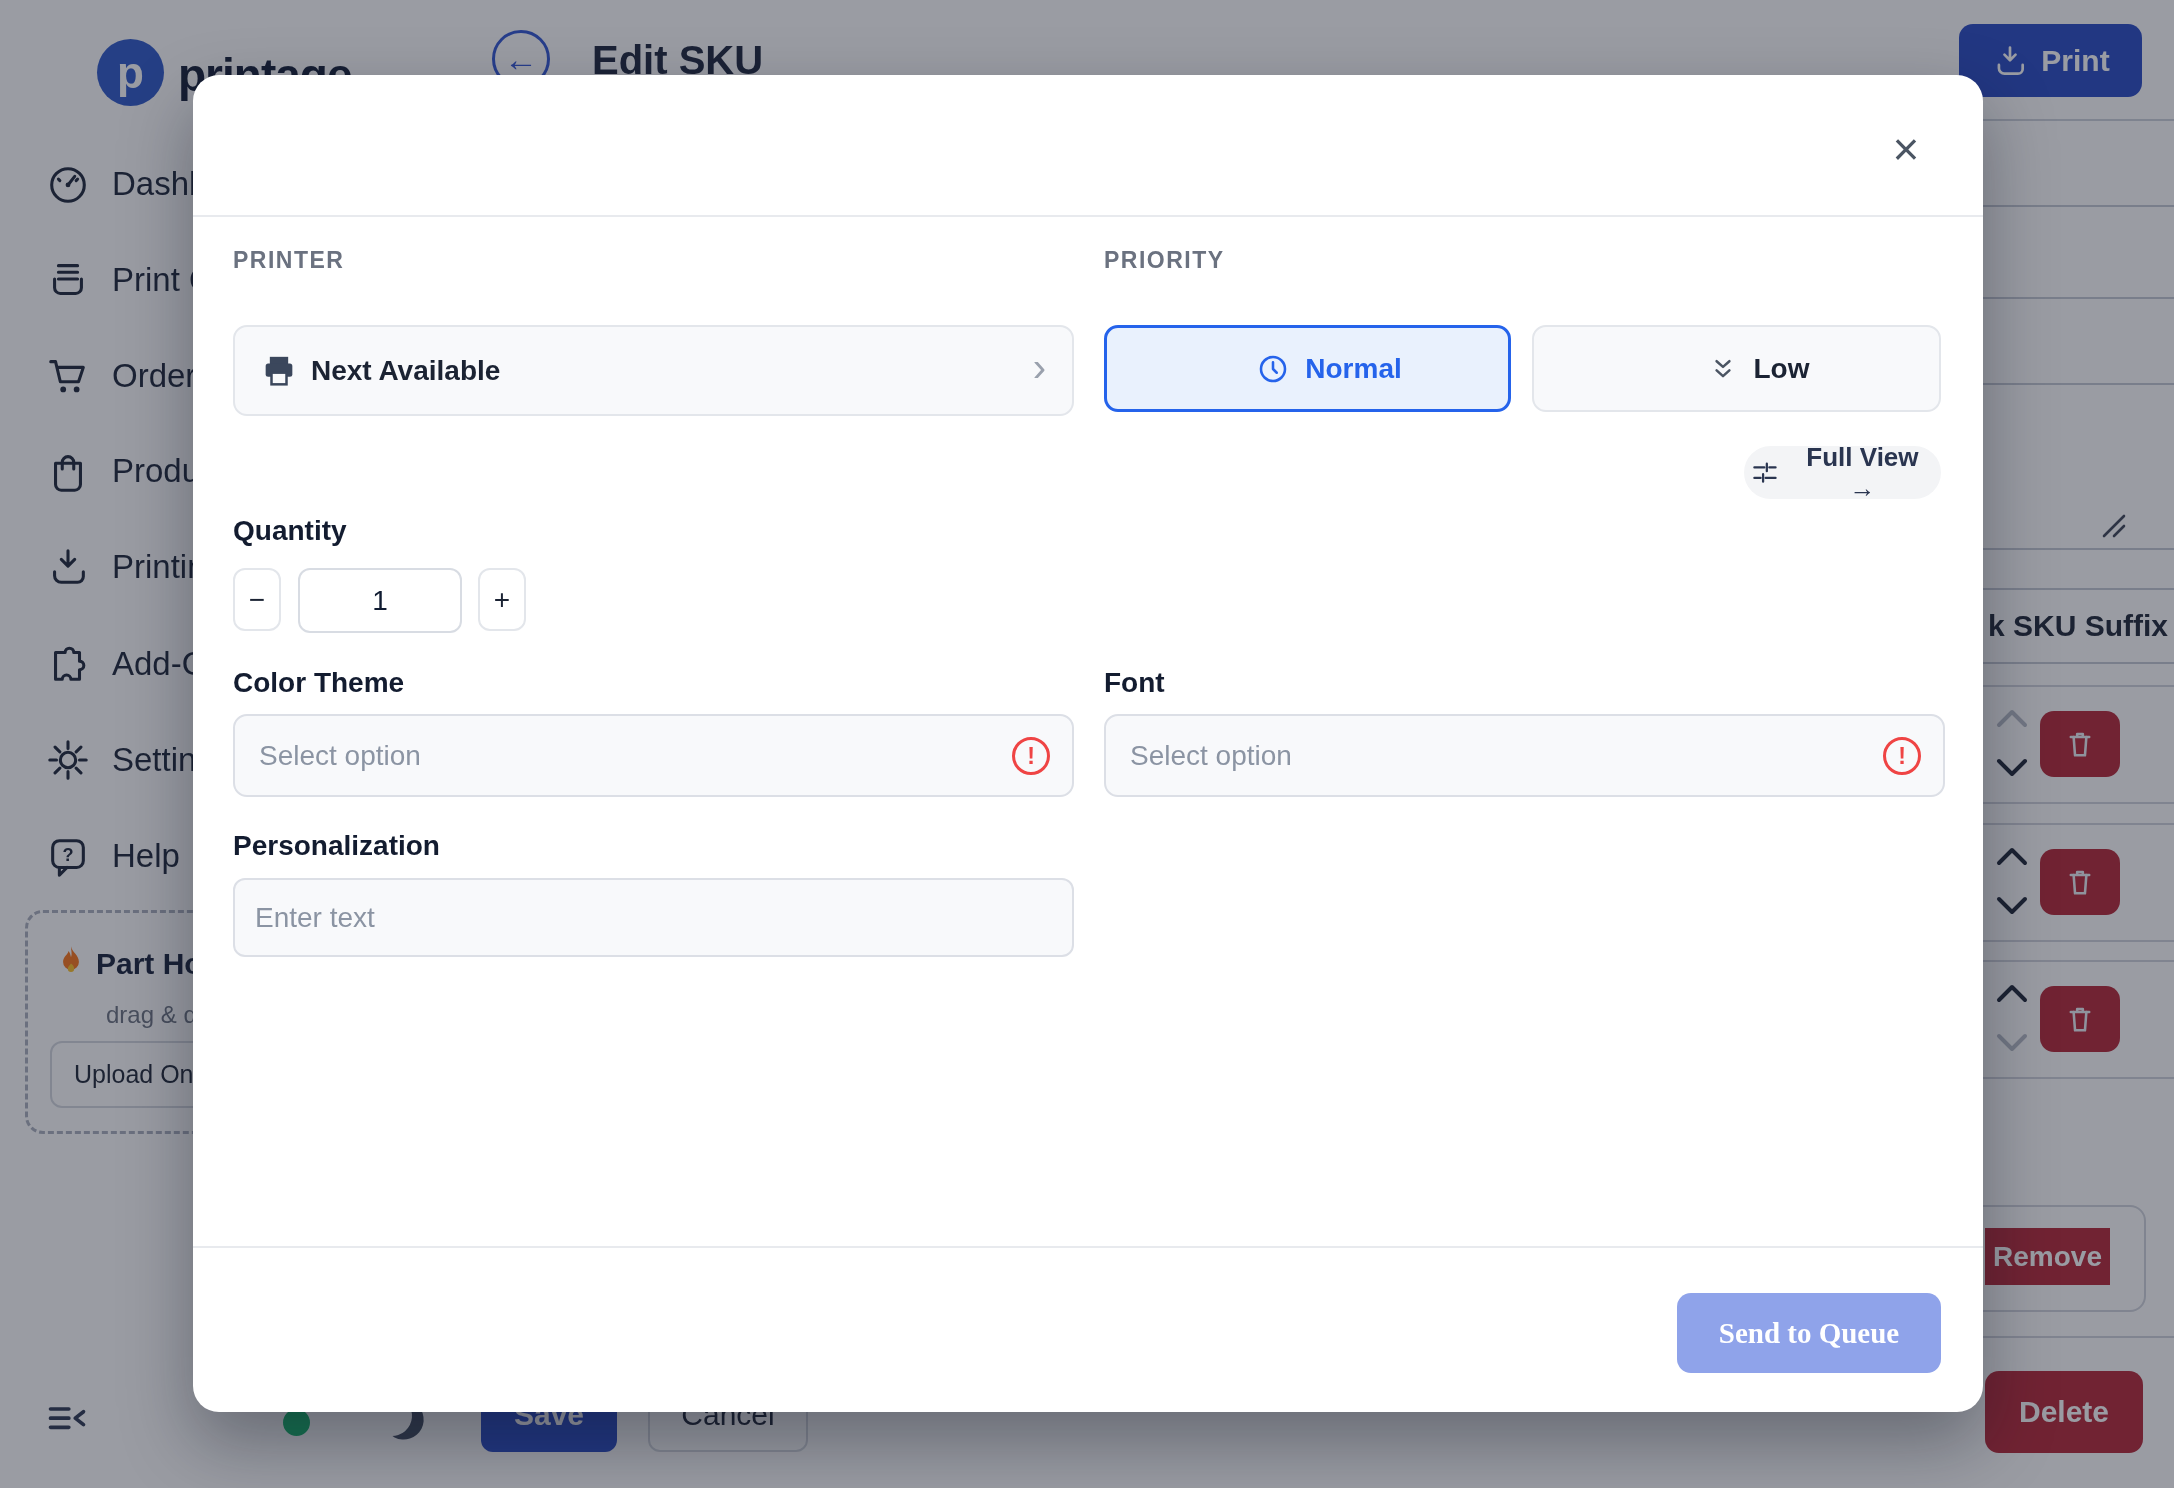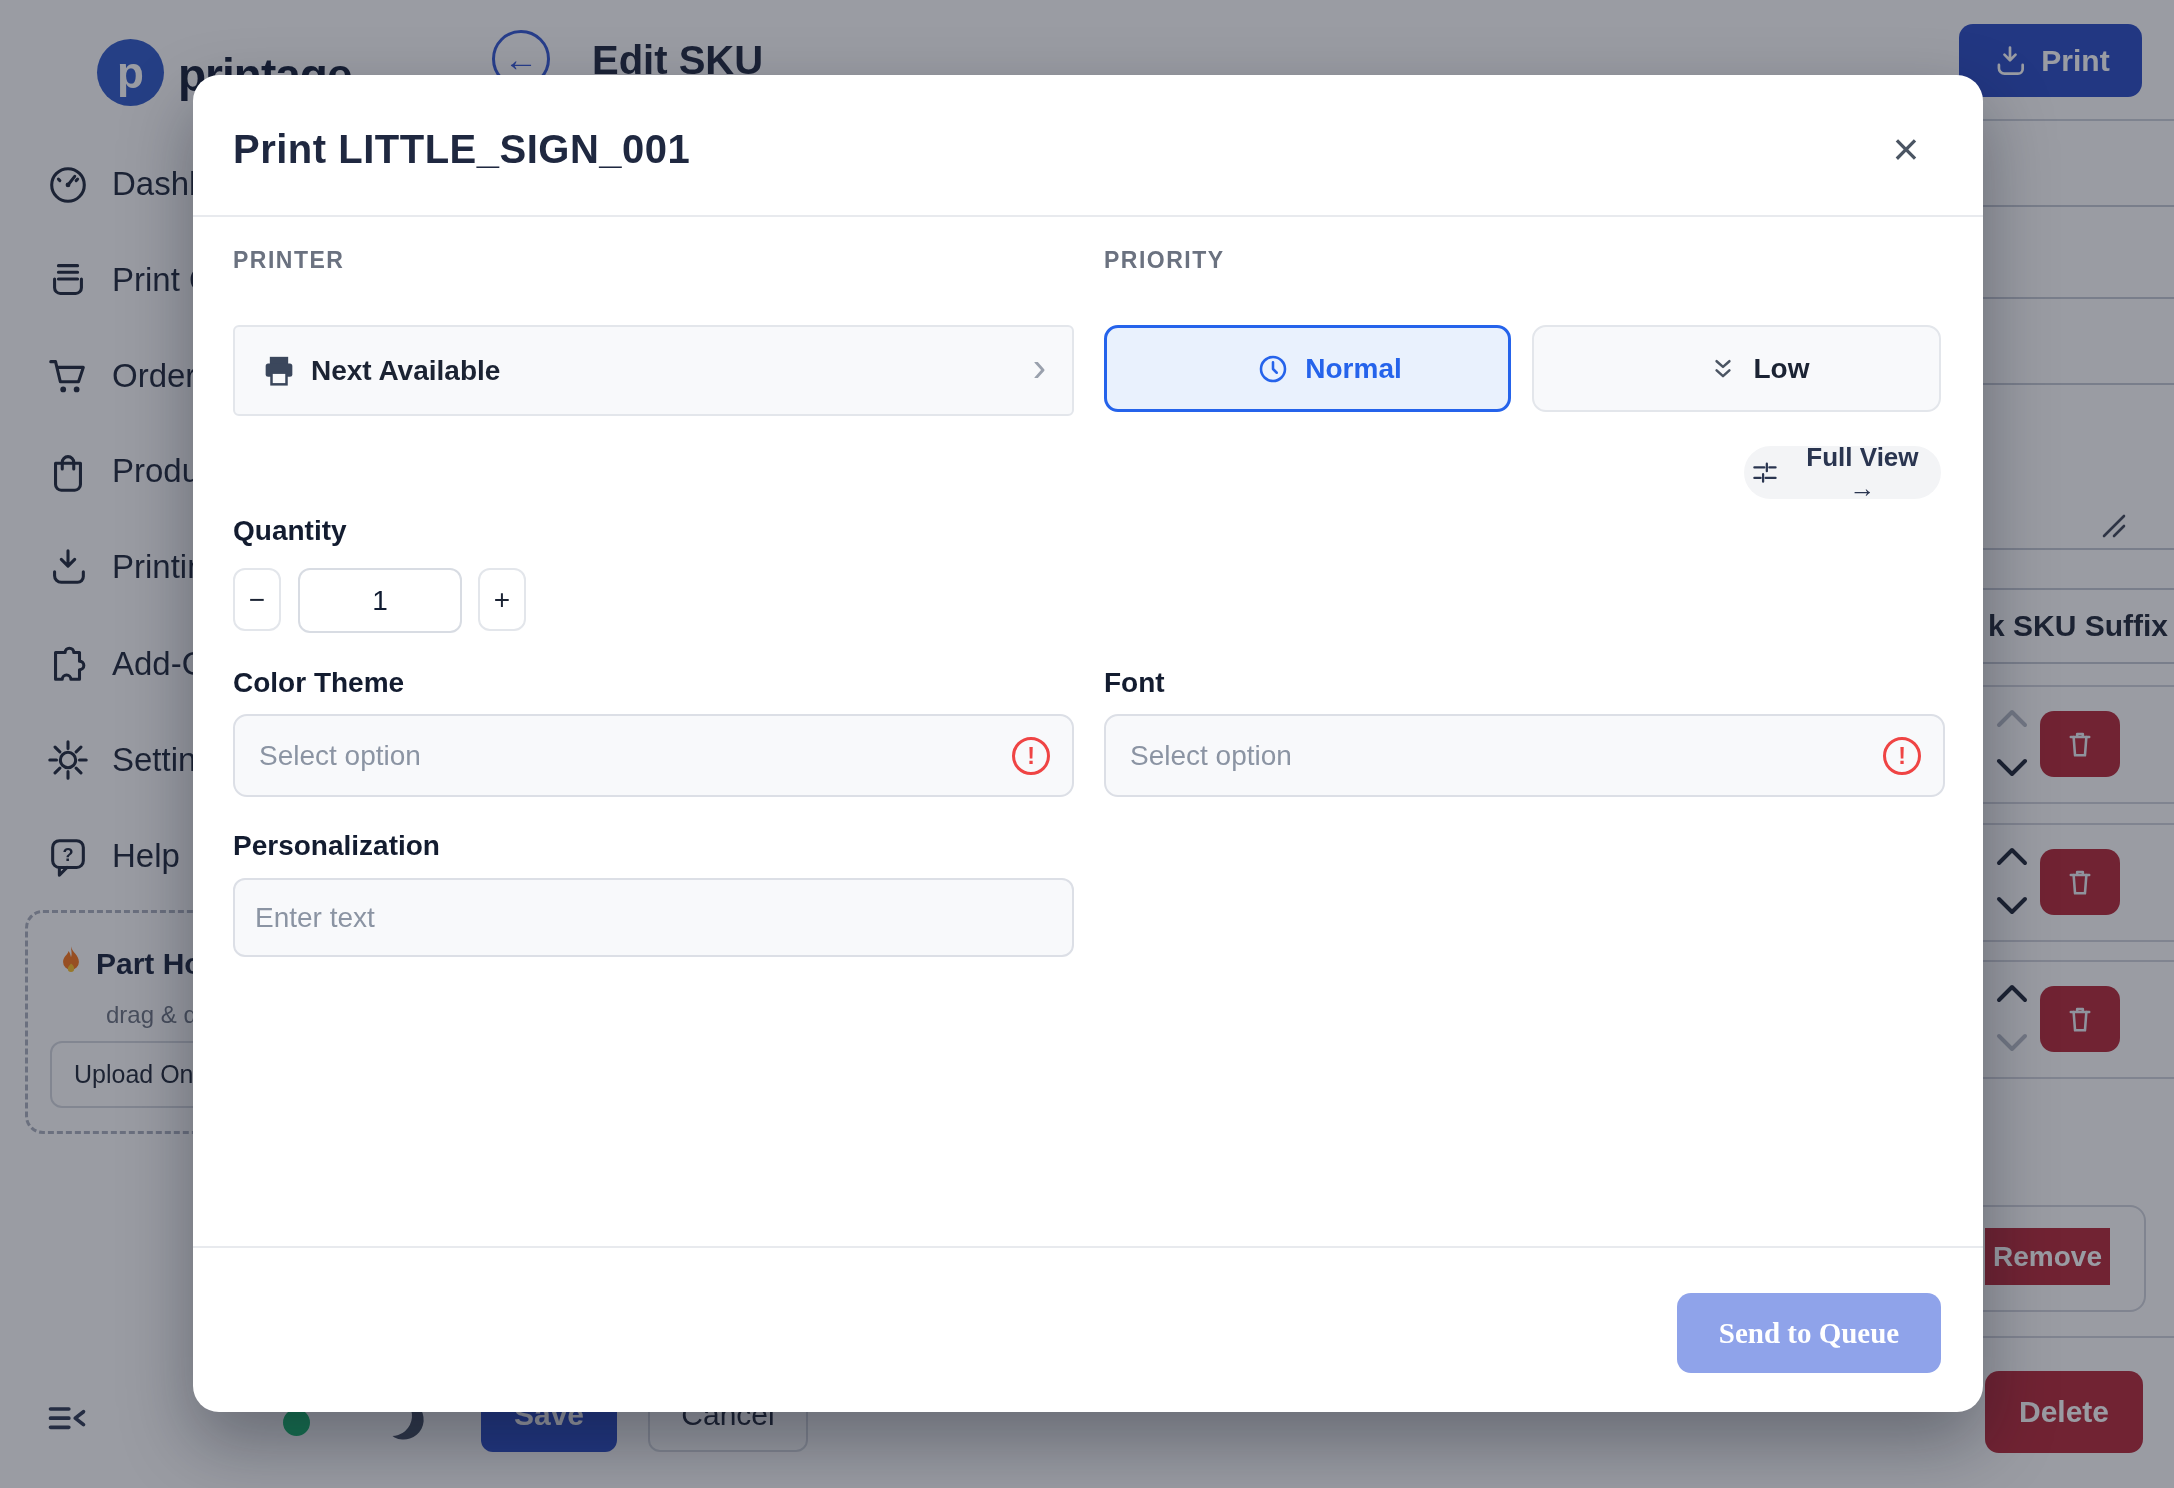--- a/index.html
+++ b/index.html
@@ -68,21 +68,21 @@
   .modal{left:193px;top:75px;width:1790px;height:1337px;background:#fff;border-radius:26px;z-index:10;
          box-shadow:0 30px 70px rgba(10,15,30,.35);}
   .m-title{position:absolute;left:40px;top:52px;font-size:40px;font-weight:700;color:#1f2840;letter-spacing:.5px;}
   .m-close{position:absolute;left:1688px;top:48px;width:50px;height:50px;border:none;background:transparent;
            color:#4b5563;font-size:46px;line-height:50px;cursor:pointer;font-family:"Liberation Sans",sans-serif;}
   .m-hr{position:absolute;left:0;top:140px;width:100%;height:2px;background:#e8eaee;}
   .sec-label{position:absolute;font-size:23px;font-weight:700;color:#6b7280;letter-spacing:1.5px;}
   .field-label{position:absolute;font-size:28px;font-weight:700;color:#131c30;}
 
   .printer-row{position:absolute;left:40px;top:250px;width:837px;height:87px;background:#f8f9fb;
-               border:2px solid #e3e6eb;border-radius:6px;display:flex;align-items:center;cursor:pointer;}
+               border:2px solid #e3e6eb;border-radius:14px;display:flex;align-items:center;cursor:pointer;}
   .printer-row .ptxt{margin-left:76px;font-size:28px;font-weight:600;color:#1b2333;}
   .printer-row .pico{position:absolute;left:24px;top:24px;width:40px;height:40px;color:#3b475c;}
   .printer-row .pchev{position:absolute;right:26px;top:18px;font-size:40px;color:#9aa1ad;}
 
   .prio-btn{position:absolute;top:250px;height:87px;border-radius:14px;display:flex;align-items:center;
             justify-content:center;gap:14px;font-size:28px;font-weight:600;cursor:pointer;
             font-family:"Liberation Sans",sans-serif;padding-left:48px;}
   .prio-normal{left:911px;width:407px;background:#e9f1fd;border:3px solid #2563eb;color:#2563eb;}
   .prio-low{left:1339px;width:409px;background:#f8f9fb;border:2px solid #e3e6eb;color:#1b2333;}
   .prio-low .dchev{color:#4b5563;}
@@ -266,21 +266,20 @@
       <path d="M42 15l-9 7 9 7"></path>
   </svg>
   <div class="abs status-dot"></div>
   <div class="abs moon"></div>
   <button class="abs save-btn">Save</button>
   <button class="abs cancel-btn">Cancel</button>
 
   <div class="abs overlay"></div>
 
   <div class="abs modal">
-    <div class="m-title">Print LITTLE_SIGN_001</div>
     <button class="m-close">
       <span>×</span>
     </button>
     <div class="m-hr"></div>
 
     <div class="sec-label" style="left:40px;top:172px">PRINTER</div>
     <div class="printer-row">
       <svg class="pico" viewBox="0 0 48 48">
         <rect x="13" y="7" width="22" height="9" fill="currentColor"></rect>
         <rect x="8" y="15" width="32" height="16" rx="3" fill="currentColor"></rect>

